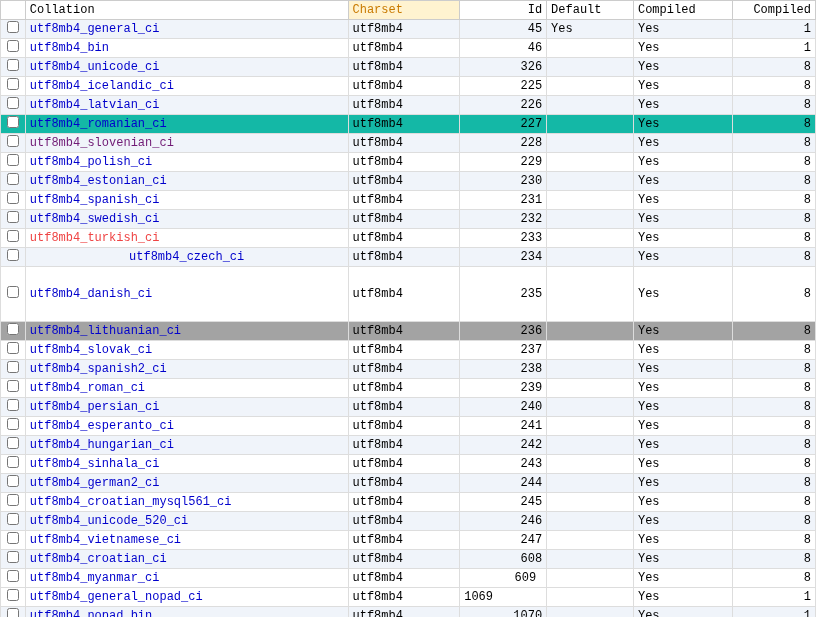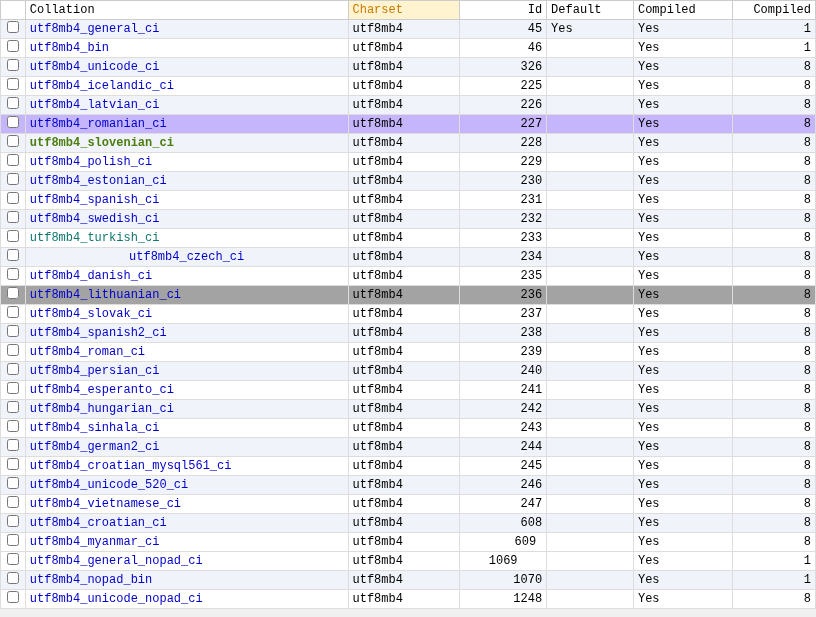--- a/index.html
+++ b/index.html
@@ -196,32 +196,32 @@
         </tr>
         <tr style="background: rgb(240, 244, 250);">
           <td class="col-checkbox" style="border: 1px solid rgb(221, 221, 221); padding: 1px 2px; width: 20px; text-align: center;"><input type="checkbox" style=""></td>
           <td class="col-collation" style="border: 1px solid rgb(221, 221, 221); padding: 2px 4px; color: rgb(0, 0, 204); white-space: nowrap;">utf8mb4_latvian_ci</td>
           <td class="col-charset" style="border: 1px solid rgb(221, 221, 221); padding: 2px 4px; white-space: nowrap;">utf8mb4</td>
           <td class="col-id" style="border: 1px solid rgb(221, 221, 221); padding: 2px 4px; text-align: right; white-space: nowrap;">226</td>
           <td class="col-default" style="border: 1px solid rgb(221, 221, 221); padding: 2px 4px; white-space: nowrap;"></td>
           <td class="col-compiled" style="border: 1px solid rgb(221, 221, 221); padding: 2px 4px; white-space: nowrap;">Yes</td>
           <td class="col-sortlen" style="border: 1px solid rgb(221, 221, 221); padding: 2px 4px; text-align: right; white-space: nowrap;">8</td>
         </tr>
-        <tr style="background: #c4b5fd;">
+        <tr style="background: #14b8a6;">
           <td class="col-checkbox" style="border: 1px solid rgb(221, 221, 221); padding: 1px 2px; width: 20px; text-align: center;"><input type="checkbox" style=""></td>
           <td class="col-collation" style="border: 1px solid rgb(221, 221, 221); padding: 2px 4px; color: rgb(0, 0, 204); white-space: nowrap;">utf8mb4_romanian_ci</td>
           <td class="col-charset" style="border: 1px solid rgb(221, 221, 221); padding: 2px 4px; white-space: nowrap;">utf8mb4</td>
           <td class="col-id" style="border: 1px solid rgb(221, 221, 221); padding: 2px 4px; text-align: right; white-space: nowrap;">227</td>
           <td class="col-default" style="border: 1px solid rgb(221, 221, 221); padding: 2px 4px; white-space: nowrap;"></td>
           <td class="col-compiled" style="border: 1px solid rgb(221, 221, 221); padding: 2px 4px; white-space: nowrap;">Yes</td>
           <td class="col-sortlen" style="border: 1px solid rgb(221, 221, 221); padding: 2px 4px; text-align: right; white-space: nowrap;">8</td>
         </tr>
         <tr style="background: rgb(240, 244, 250);">
           <td class="col-checkbox" style="border: 1px solid rgb(221, 221, 221); padding: 1px 2px; width: 20px; text-align: center;"><input type="checkbox" style=""></td>
-          <td class="col-collation" style="border: 1px solid rgb(221, 221, 221); padding: 2px 4px; color: #4d7c0f; white-space: nowrap; font-weight: bold;">utf8mb4_slovenian_ci</td>
+          <td class="col-collation" style="border: 1px solid rgb(221, 221, 221); padding: 2px 4px; color: #701a75; white-space: nowrap;">utf8mb4_slovenian_ci</td>
           <td class="col-charset" style="border: 1px solid rgb(221, 221, 221); padding: 2px 4px; white-space: nowrap;">utf8mb4</td>
           <td class="col-id" style="border: 1px solid rgb(221, 221, 221); padding: 2px 4px; text-align: right; white-space: nowrap;">228</td>
           <td class="col-default" style="border: 1px solid rgb(221, 221, 221); padding: 2px 4px; white-space: nowrap;"></td>
           <td class="col-compiled" style="border: 1px solid rgb(221, 221, 221); padding: 2px 4px; white-space: nowrap;">Yes</td>
           <td class="col-sortlen" style="border: 1px solid rgb(221, 221, 221); padding: 2px 4px; text-align: right; white-space: nowrap;">8</td>
         </tr>
         <tr style="background: rgb(255, 255, 255);">
           <td class="col-checkbox" style="border: 1px solid rgb(221, 221, 221); padding: 1px 2px; width: 20px; text-align: center;"><input type="checkbox" style=""></td>
           <td class="col-collation" style="border: 1px solid rgb(221, 221, 221); padding: 2px 4px; color: rgb(0, 0, 204); white-space: nowrap;">utf8mb4_polish_ci</td>
           <td class="col-charset" style="border: 1px solid rgb(221, 221, 221); padding: 2px 4px; white-space: nowrap;">utf8mb4</td>
@@ -252,41 +252,41 @@
           <td class="col-checkbox" style="border: 1px solid rgb(221, 221, 221); padding: 1px 2px; width: 20px; text-align: center;"><input type="checkbox" style=""></td>
           <td class="col-collation" style="border: 1px solid rgb(221, 221, 221); padding: 2px 4px; color: rgb(0, 0, 204); white-space: nowrap;">utf8mb4_swedish_ci</td>
           <td class="col-charset" style="border: 1px solid rgb(221, 221, 221); padding: 2px 4px; white-space: nowrap;">utf8mb4</td>
           <td class="col-id" style="border: 1px solid rgb(221, 221, 221); padding: 2px 4px; text-align: right; white-space: nowrap;">232</td>
           <td class="col-default" style="border: 1px solid rgb(221, 221, 221); padding: 2px 4px; white-space: nowrap;"></td>
           <td class="col-compiled" style="border: 1px solid rgb(221, 221, 221); padding: 2px 4px; white-space: nowrap;">Yes</td>
           <td class="col-sortlen" style="border: 1px solid rgb(221, 221, 221); padding: 2px 4px; text-align: right; white-space: nowrap;">8</td>
         </tr>
         <tr style="background: rgb(255, 255, 255);">
           <td class="col-checkbox" style="border: 1px solid rgb(221, 221, 221); padding: 1px 2px; width: 20px; text-align: center;"><input type="checkbox" style=""></td>
-          <td class="col-collation" style="border: 1px solid rgb(221, 221, 221); padding: 2px 4px; color: #0f766e; white-space: nowrap;">utf8mb4_turkish_ci</td>
+          <td class="col-collation" style="border: 1px solid rgb(221, 221, 221); padding: 2px 4px; color: #ef4444; white-space: nowrap;">utf8mb4_turkish_ci</td>
           <td class="col-charset" style="border: 1px solid rgb(221, 221, 221); padding: 2px 4px; white-space: nowrap;">utf8mb4</td>
           <td class="col-id" style="border: 1px solid rgb(221, 221, 221); padding: 2px 4px; text-align: right; white-space: nowrap;">233</td>
           <td class="col-default" style="border: 1px solid rgb(221, 221, 221); padding: 2px 4px; white-space: nowrap;"></td>
           <td class="col-compiled" style="border: 1px solid rgb(221, 221, 221); padding: 2px 4px; white-space: nowrap;">Yes</td>
           <td class="col-sortlen" style="border: 1px solid rgb(221, 221, 221); padding: 2px 4px; text-align: right; white-space: nowrap;">8</td>
         </tr>
         <tr style="background: rgb(240, 244, 250);">
           <td class="col-checkbox" style="border: 1px solid rgb(221, 221, 221); padding: 1px 2px; width: 20px; text-align: center;"><input type="checkbox" style=""></td>
           <td class="col-collation" style="border: 1px solid rgb(221, 221, 221); padding: 2px 4px; color: rgb(0, 0, 204); white-space: nowrap; text-align: center;">utf8mb4_czech_ci</td>
           <td class="col-charset" style="border: 1px solid rgb(221, 221, 221); padding: 2px 4px; white-space: nowrap;">utf8mb4</td>
           <td class="col-id" style="border: 1px solid rgb(221, 221, 221); padding: 2px 4px; text-align: right; white-space: nowrap;">234</td>
           <td class="col-default" style="border: 1px solid rgb(221, 221, 221); padding: 2px 4px; white-space: nowrap;"></td>
           <td class="col-compiled" style="border: 1px solid rgb(221, 221, 221); padding: 2px 4px; white-space: nowrap;">Yes</td>
           <td class="col-sortlen" style="border: 1px solid rgb(221, 221, 221); padding: 2px 4px; text-align: right; white-space: nowrap;">8</td>
         </tr>
         <tr style="background: rgb(255, 255, 255);">
           <td class="col-checkbox" style="border: 1px solid rgb(221, 221, 221); padding: 1px 2px; width: 20px; text-align: center;"><input type="checkbox" style=""></td>
           <td class="col-collation" style="border: 1px solid rgb(221, 221, 221); padding: 2px 4px; color: rgb(0, 0, 204); white-space: nowrap;">utf8mb4_danish_ci</td>
           <td class="col-charset" style="border: 1px solid rgb(221, 221, 221); padding: 2px 4px; white-space: nowrap;">utf8mb4</td>
-          <td class="col-id" style="border: 1px solid rgb(221, 221, 221); padding: 2px 4px; text-align: right; white-space: nowrap;">235</td>
+          <td class="col-id" style="border: 1px solid rgb(221, 221, 221); padding: 20px 4px; text-align: right; white-space: nowrap;">235</td>
           <td class="col-default" style="border: 1px solid rgb(221, 221, 221); padding: 2px 4px; white-space: nowrap;"></td>
           <td class="col-compiled" style="border: 1px solid rgb(221, 221, 221); padding: 2px 4px; white-space: nowrap;">Yes</td>
           <td class="col-sortlen" style="border: 1px solid rgb(221, 221, 221); padding: 2px 4px; text-align: right; white-space: nowrap;">8</td>
         </tr>
         <tr style="background: #a3a3a3;">
           <td class="col-checkbox" style="border: 1px solid rgb(221, 221, 221); padding: 1px 2px; width: 20px; text-align: center;"><input type="checkbox" style=""></td>
           <td class="col-collation" style="border: 1px solid rgb(221, 221, 221); padding: 2px 4px; color: rgb(0, 0, 204); white-space: nowrap;">utf8mb4_lithuanian_ci</td>
           <td class="col-charset" style="border: 1px solid rgb(221, 221, 221); padding: 2px 4px; white-space: nowrap;">utf8mb4</td>
           <td class="col-id" style="border: 1px solid rgb(221, 221, 221); padding: 2px 4px; text-align: right; white-space: nowrap;">236</td>
           <td class="col-default" style="border: 1px solid rgb(221, 221, 221); padding: 2px 4px; white-space: nowrap;"></td>
@@ -407,21 +407,21 @@
           <td class="col-charset" style="border: 1px solid rgb(221, 221, 221); padding: 2px 4px; white-space: nowrap;">utf8mb4</td>
           <td class="col-id" style="border: 1px solid rgb(221, 221, 221); padding: 2px 10px; text-align: right; white-space: nowrap;">609</td>
           <td class="col-default" style="border: 1px solid rgb(221, 221, 221); padding: 2px 4px; white-space: nowrap;"></td>
           <td class="col-compiled" style="border: 1px solid rgb(221, 221, 221); padding: 2px 4px; white-space: nowrap;">Yes</td>
           <td class="col-sortlen" style="border: 1px solid rgb(221, 221, 221); padding: 2px 4px; text-align: right; white-space: nowrap;">8</td>
         </tr>
         <tr style="background: rgb(255, 255, 255);">
           <td class="col-checkbox" style="border: 1px solid rgb(221, 221, 221); padding: 1px 2px; width: 20px; text-align: center;"><input type="checkbox" style=""></td>
           <td class="col-collation" style="border: 1px solid rgb(221, 221, 221); padding: 2px 4px; color: rgb(0, 0, 204); white-space: nowrap;">utf8mb4_general_nopad_ci</td>
           <td class="col-charset" style="border: 1px solid rgb(221, 221, 221); padding: 2px 4px; white-space: nowrap;">utf8mb4</td>
-          <td class="col-id" style="border: 1px solid rgb(221, 221, 221); padding: 2px 4px; text-align: center; white-space: nowrap;">1069</td>
+          <td class="col-id" style="border: 1px solid rgb(221, 221, 221); padding: 2px 4px; text-align: left; white-space: nowrap;">1069</td>
           <td class="col-default" style="border: 1px solid rgb(221, 221, 221); padding: 2px 4px; white-space: nowrap;"></td>
           <td class="col-compiled" style="border: 1px solid rgb(221, 221, 221); padding: 2px 4px; white-space: nowrap;">Yes</td>
           <td class="col-sortlen" style="border: 1px solid rgb(221, 221, 221); padding: 2px 4px; text-align: right; white-space: nowrap;">1</td>
         </tr>
         <tr style="background: rgb(240, 244, 250);">
           <td class="col-checkbox" style="border: 1px solid rgb(221, 221, 221); padding: 1px 2px; width: 20px; text-align: center;"><input type="checkbox" style=""></td>
           <td class="col-collation" style="border: 1px solid rgb(221, 221, 221); padding: 2px 4px; color: rgb(0, 0, 204); white-space: nowrap;">utf8mb4_nopad_bin</td>
           <td class="col-charset" style="border: 1px solid rgb(221, 221, 221); padding: 2px 4px; white-space: nowrap;">utf8mb4</td>
           <td class="col-id" style="border: 1px solid rgb(221, 221, 221); padding: 2px 4px; text-align: right; white-space: nowrap;">1070</td>
           <td class="col-default" style="border: 1px solid rgb(221, 221, 221); padding: 2px 4px; white-space: nowrap;"></td>

